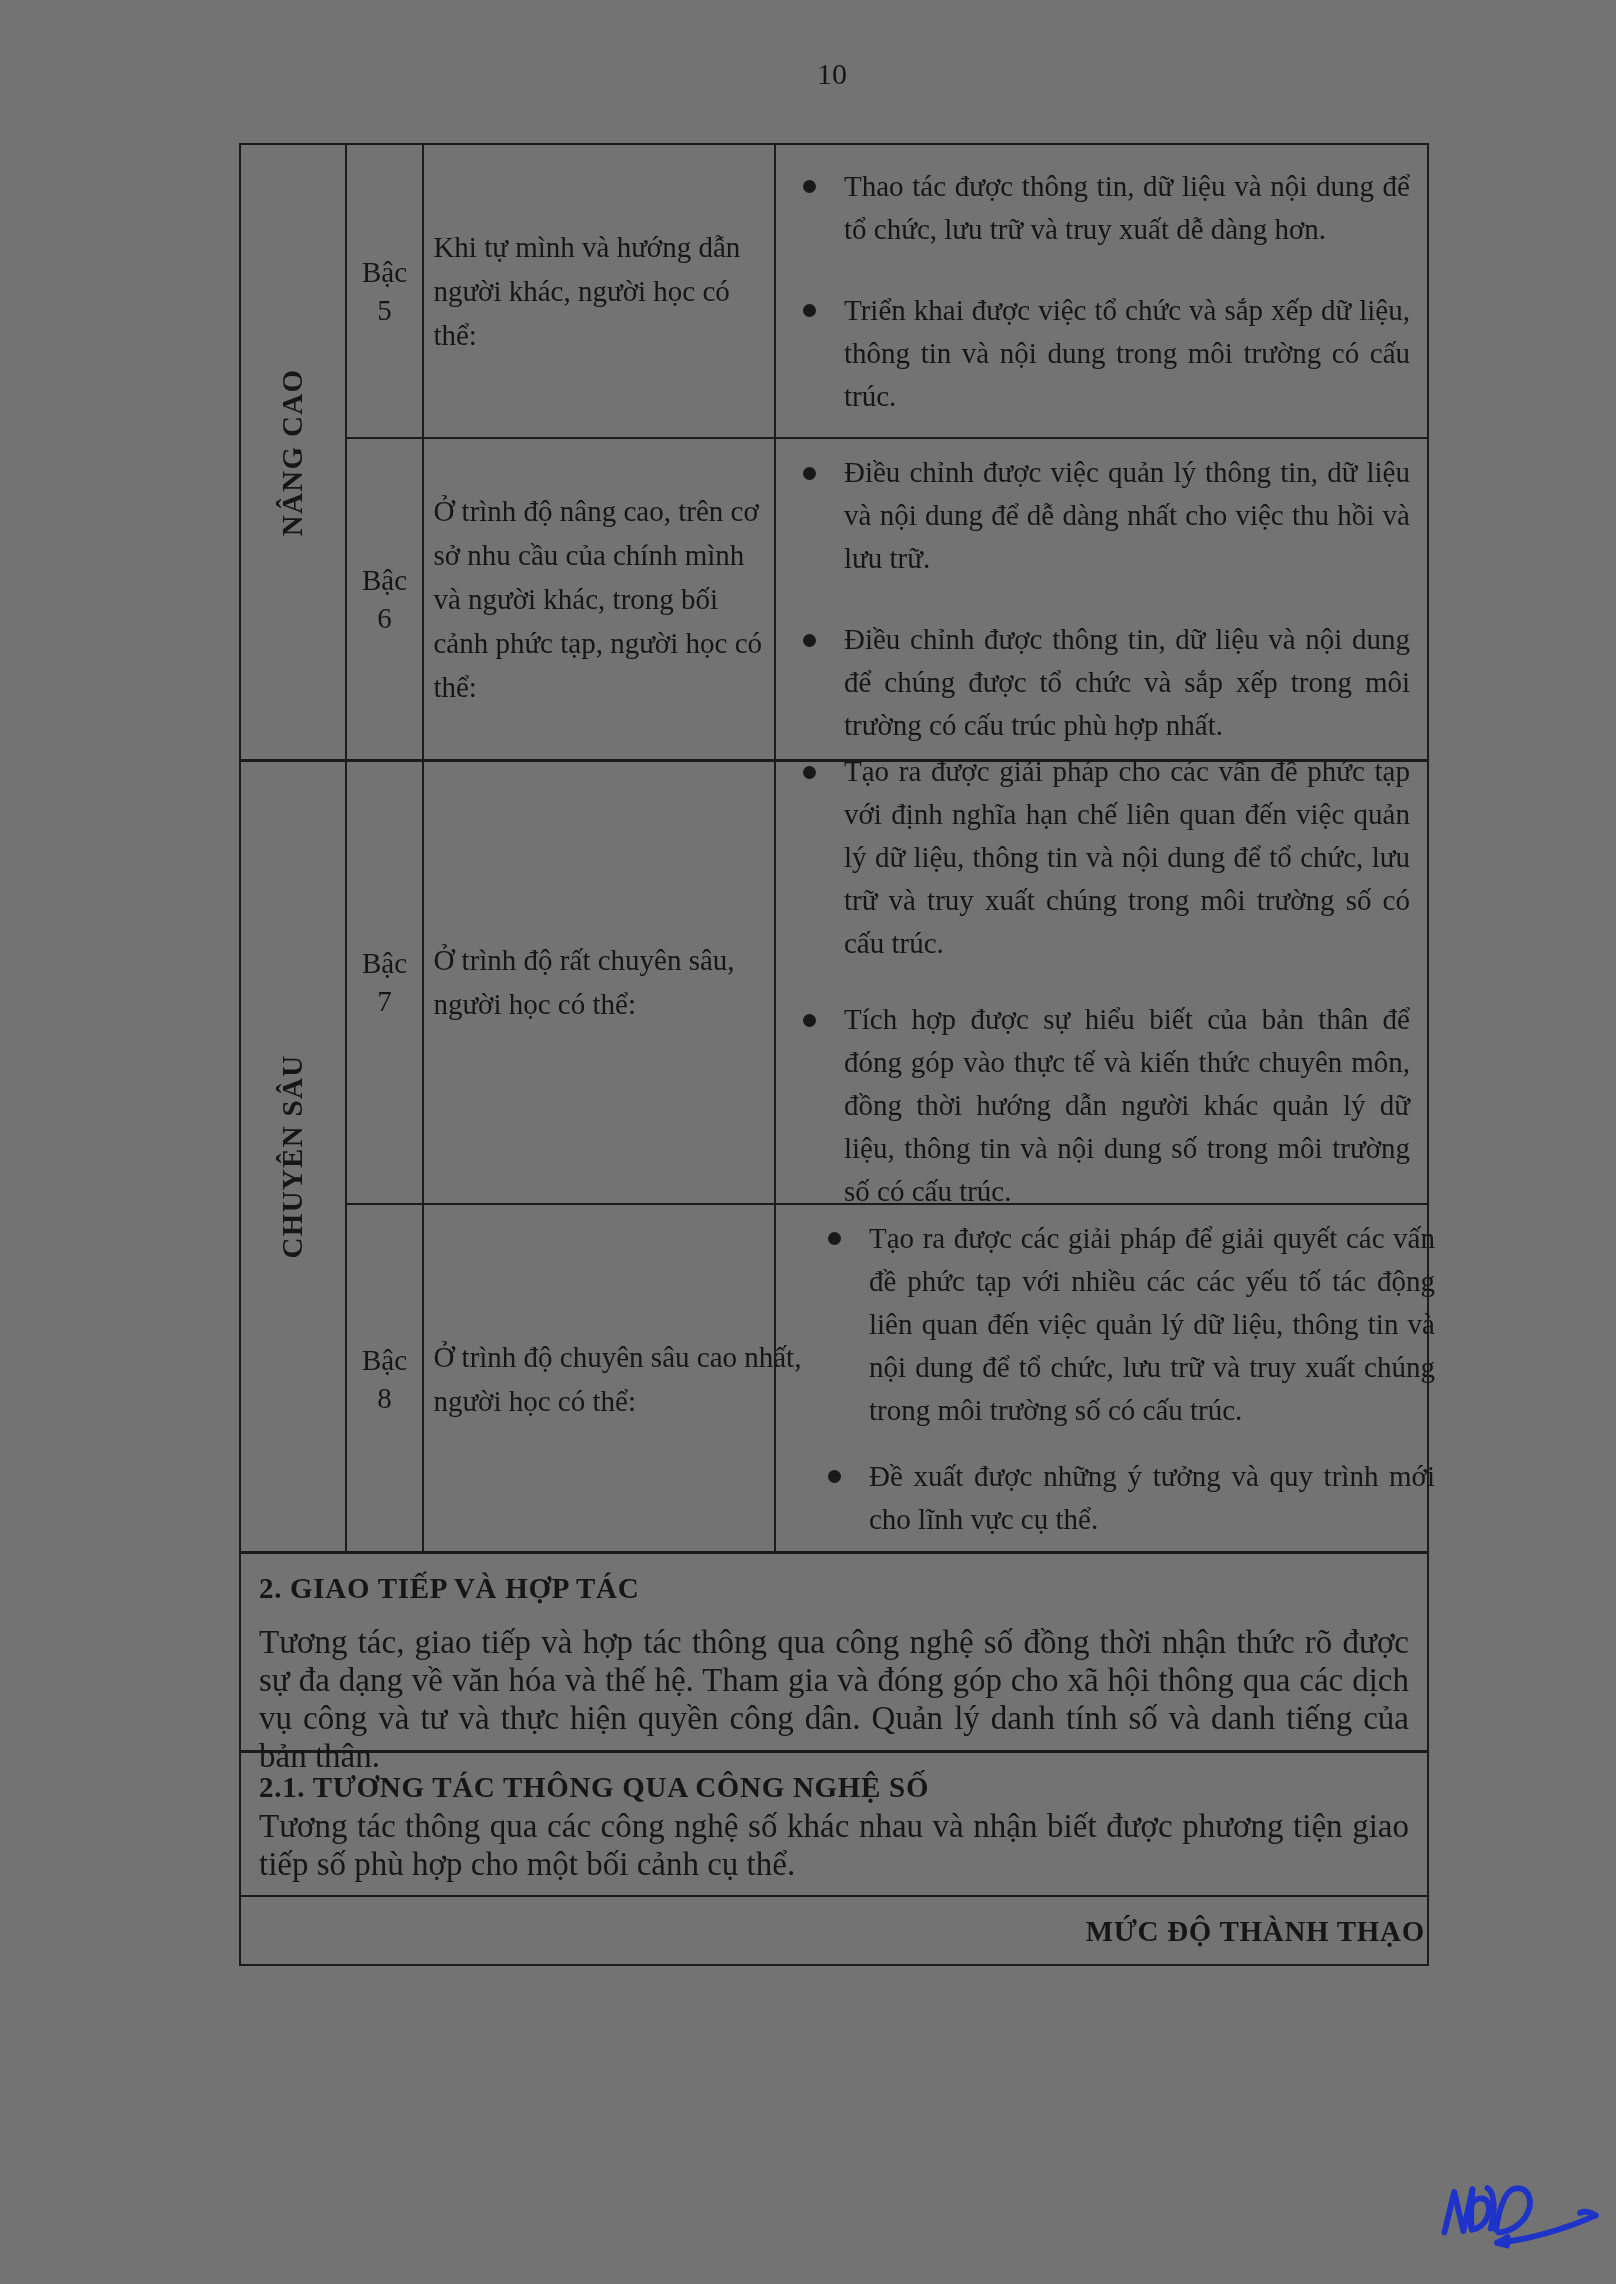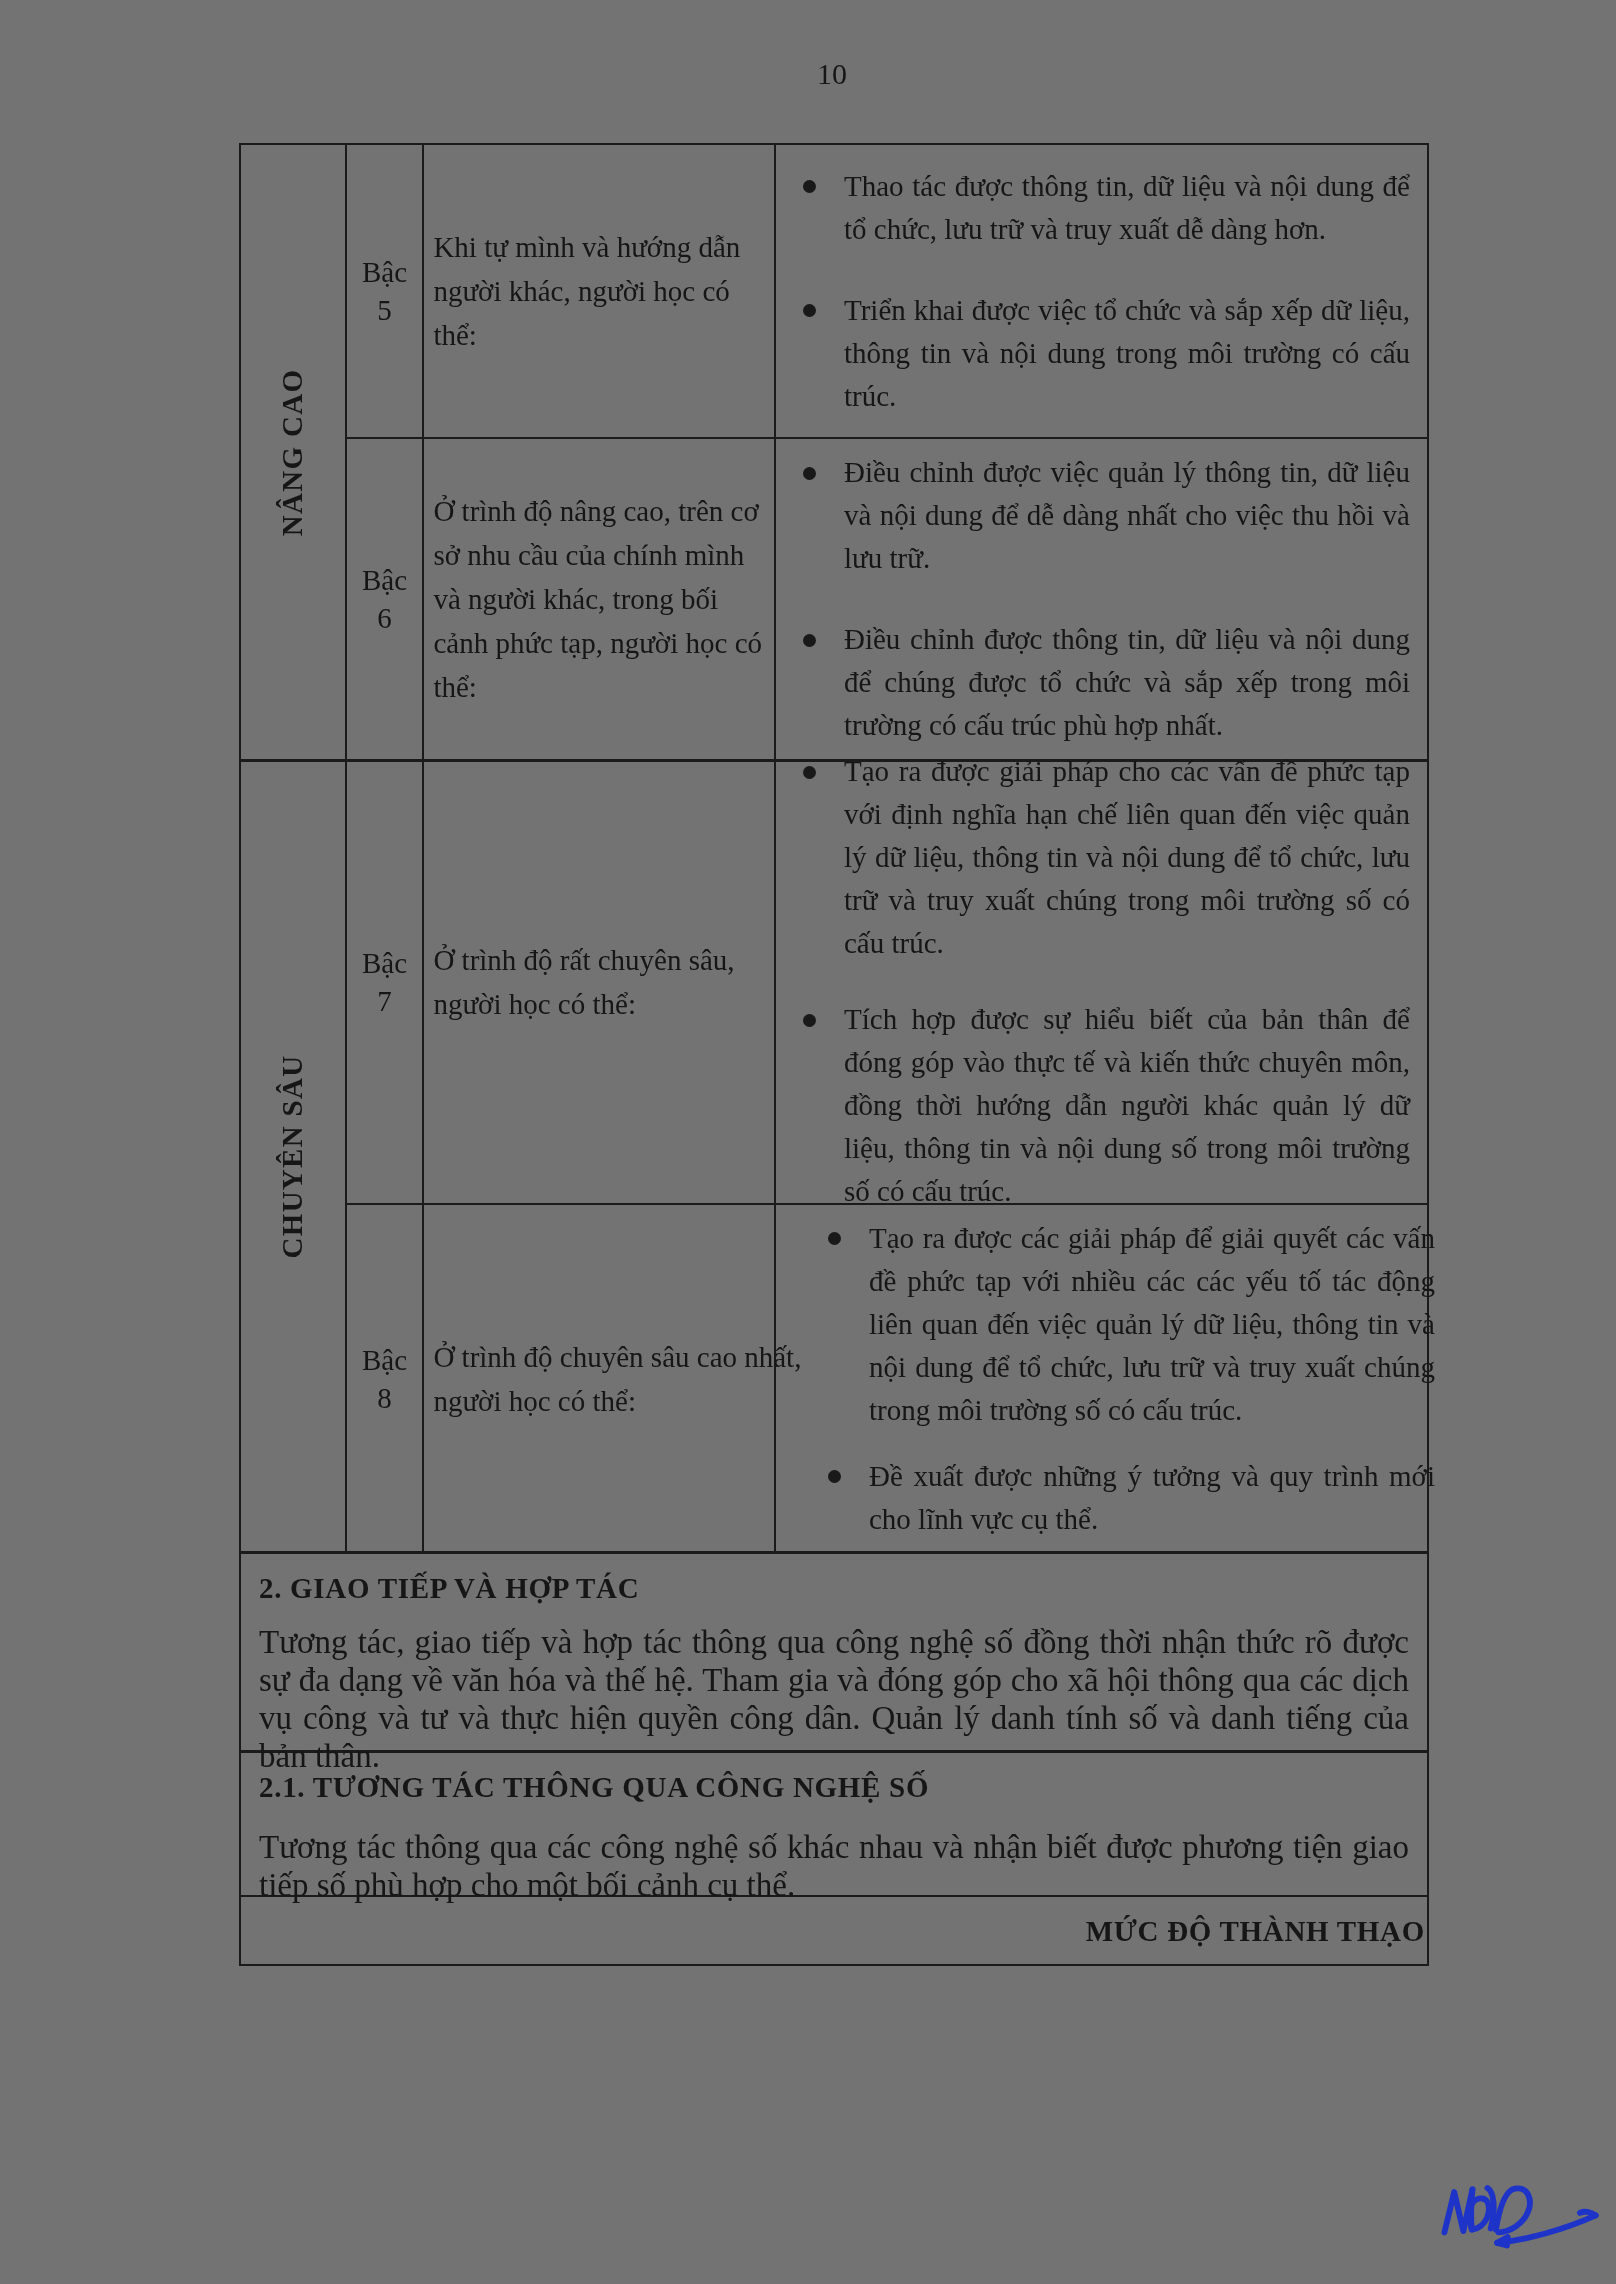--- a/index.html
+++ b/index.html
@@ -34,21 +34,21 @@
     flex:none;width:13px;height:13px;border-radius:50%;
     background:#191919;margin:15.6px 28px 0 27px;
   }
   .bullet-text{
     flex:1;font-size:29px;line-height:43px;
     text-align:justify;padding-right:17px;
   }
   .section-cell{justify-content:flex-start;padding:15.6px 18px 0 18px;}
   .section-heading{font-weight:bold;font-size:29px;line-height:36px;letter-spacing:0.7px;}
   .section-body{font-size:33px;line-height:38px;text-align:justify;margin-top:17px;}
-  .section-body.tight{margin-top:23px;}
+  .section-body.tight{margin-top:2px;}
   .proficiency-cell{justify-content:center;padding:0 2px;text-align:right;}
   .signature{position:absolute;left:1434px;top:2171px;width:176px;height:85px;}
 </style>
 </head>
 <body>
 
 <div class="page">
 
   <div class="page-number">10</div>
 

